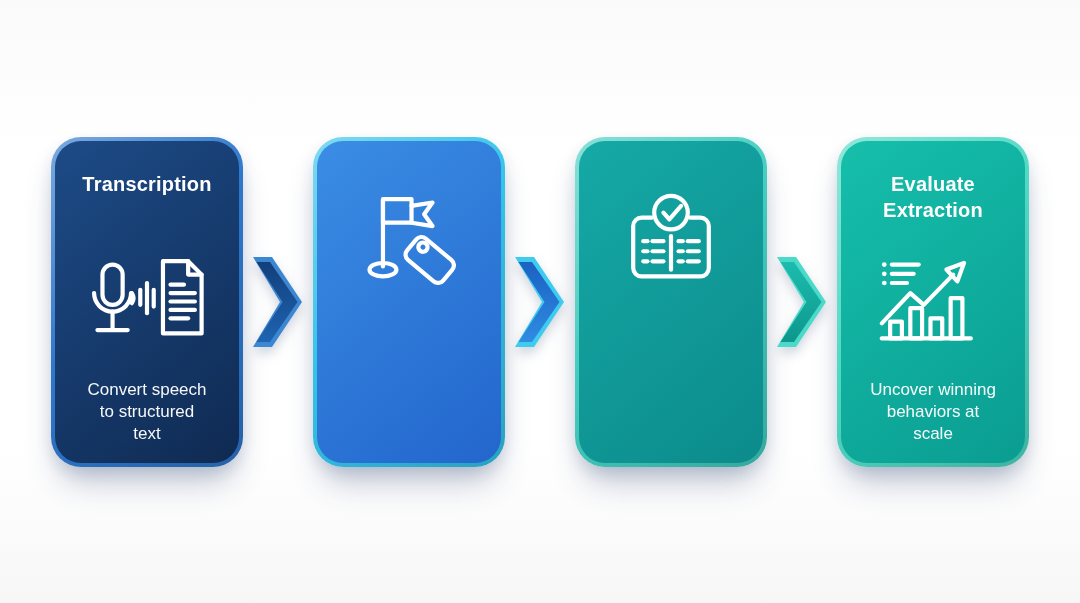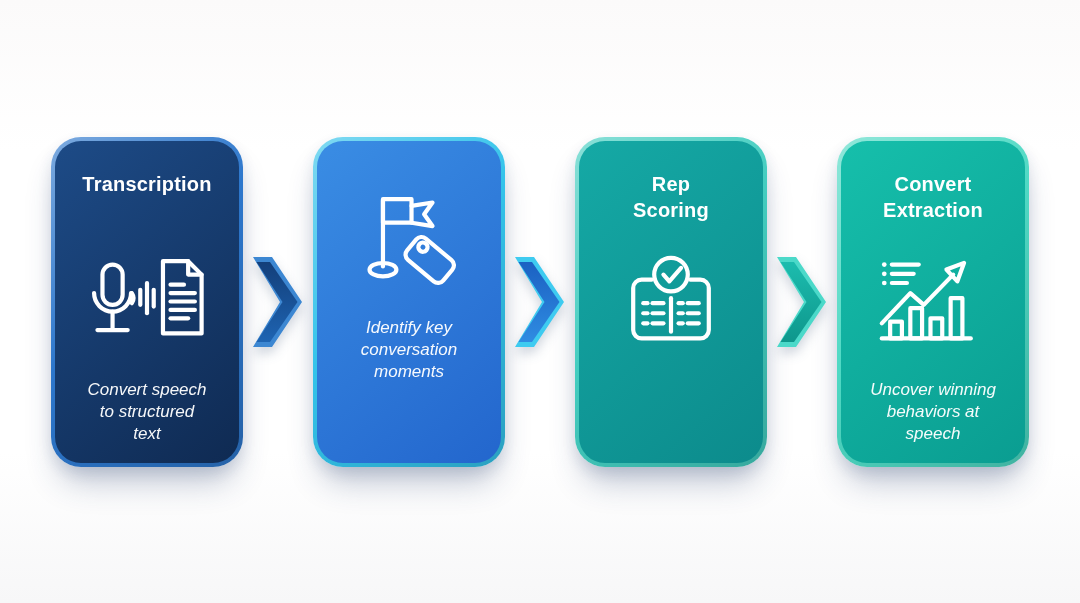--- a/index.html
+++ b/index.html
@@ -33,21 +33,21 @@
   }
   .card-icon {
     height:128px; flex:0 0 auto; display:flex; align-items:center; justify-content:center;
     margin-top:4px;
   }
   .card-icon svg { width:126px; height:101px; display:block; }
   .icon-stroke { fill:none; stroke:#ffffff; stroke-width:5; stroke-linecap:round; stroke-linejoin:round; }
   .icon-fill { fill:#ffffff; stroke:none; }
   .card-desc {
     color:rgba(255,255,255,.96); font-size:17px; line-height:1.3;
-    text-align:center; white-space:pre-line; margin-top:14px;font-style:italic;
+    text-align:center; white-space:pre-line; margin-top:14px;
   }
   .arrow { flex:0 0 auto; margin:0 10px; filter:drop-shadow(0 6px 6px rgba(30,60,100,.22)); }
   .arrow svg { display:block; width:50px; height:94px; }
   .arrow .outer { fill:var(--outer,#3c87d2); }
 </style>
 </head>
 <body>
 
 <div class="stage">
   <div class="flow">
@@ -100,43 +100,38 @@
             <line class="icon-stroke" x1="44" y1="14" x2="44" y2="92"></line>
             <rect class="icon-stroke" x="44" y="12" width="34" height="28"></rect>
             <path class="icon-stroke" d="M78 20 L103 16 L93 30 L103 44 L78 40"></path>
             <ellipse class="icon-stroke" cx="44" cy="96" rx="16" ry="8"></ellipse>
             <g transform="rotate(40 100 84)">
               <rect class="icon-stroke" x="72" y="68" width="56" height="33" rx="8"></rect>
               <circle class="icon-stroke" cx="84" cy="78" r="5.5"></circle>
             </g>
           </svg>
         </div>
-        <div class="card-desc">Identify key
-conversation
-moments</div>
       </div>
     </div>
 
     <div class="arrow" style="--outer: #3ecbf0; --t: #1b61c2; --b: #2f8ce2;">
       <svg viewBox="0 0 50 94">
         <defs>
             <linearGradient id="ag1" x1="0" y1="0" x2="0" y2="1">
           <stop offset="0" style="stop-color:var(--t,#1b61c2)"></stop>
               <stop offset="1" style="stop-color:var(--b,#2f8ce2)"></stop>
         </linearGradient>
           </defs>
         <polygon class="outer" points="0,2 19,2 49,47 19,92 0,92 27,47"></polygon>
         <polygon fill="url(#ag1)" points="3.5,7 17,7 44.5,47 17,87 3.5,87 29.5,47"></polygon>
       </svg>
     </div>
 
     <div class="card-wrap" style="--rim: #43cdc0; --body1: #15a9a5; --body2: #0c8b8c;">
       <div class="card">
-        <div class="card-title">Rep
-Scoring</div>
         <div class="card-icon">
           <svg viewBox="0 0 150 120" aria-hidden="true">
             <path class="icon-stroke" d="M52 34 H40 a10 10 0 0 0 -10 10 v50 a10 10 0 0 0 10 10 h70 a10 10 0 0 0 10 -10 V44 a10 10 0 0 0 -10 -10 H98"></path>
             <circle class="icon-stroke" cx="75" cy="28" r="20"></circle>
             <path class="icon-stroke" d="M66 28 l7 8 14 -16"></path>
             <line class="icon-stroke" x1="75" y1="56" x2="75" y2="96"></line>
             <line class="icon-stroke" x1="42" y1="62" x2="47" y2="62"></line>
               <line class="icon-stroke" x1="53" y1="62" x2="66" y2="62"></line>
             <line class="icon-stroke" x1="42" y1="74" x2="47" y2="74"></line>
               <line class="icon-stroke" x1="53" y1="74" x2="66" y2="74"></line>
@@ -161,39 +156,39 @@
               <stop offset="1" style="stop-color:var(--b,#0e978c)"></stop>
         </linearGradient>
           </defs>
         <polygon class="outer" points="0,2 19,2 49,47 19,92 0,92 27,47"></polygon>
         <polygon fill="url(#ag2)" points="3.5,7 17,7 44.5,47 17,87 3.5,87 29.5,47"></polygon>
       </svg>
     </div>
 
     <div class="card-wrap" style="--rim: #4fd9c4; --body1: #16bfab; --body2: #0a9d91;">
       <div class="card">
-        <div class="card-title">Convert
+        <div class="card-title">Evaluate
 Extraction</div>
         <div class="card-icon">
           <svg viewBox="0 0 150 120" aria-hidden="true">
             <circle class="icon-fill" cx="17" cy="16" r="2.8"></circle>
               <line class="icon-stroke" x1="26" y1="16" x2="58" y2="16"></line>
             <circle class="icon-fill" cx="17" cy="27" r="2.8"></circle>
               <line class="icon-stroke" x1="26" y1="27" x2="52" y2="27"></line>
             <circle class="icon-fill" cx="17" cy="38" r="2.8"></circle>
               <line class="icon-stroke" x1="26" y1="38" x2="44" y2="38"></line>
             <line class="icon-stroke" x1="14" y1="104" x2="120" y2="104"></line>
             <rect class="icon-stroke" x="24" y="84" width="14" height="20"></rect>
             <rect class="icon-stroke" x="48" y="68" width="14" height="36"></rect>
             <rect class="icon-stroke" x="72" y="80" width="14" height="24"></rect>
             <rect class="icon-stroke" x="96" y="56" width="14" height="48"></rect>
             <polyline class="icon-stroke" points="14,86 48,50 64,64 99,28"></polyline>
             <polygon class="icon-stroke" points="112,14 91,22 104,36"></polygon>
           </svg>
         </div>
         <div class="card-desc">Uncover winning
 behaviors at
-speech</div>
+scale</div>
       </div>
     </div>
 
   </div>
 </div>
 
 </body></html>

